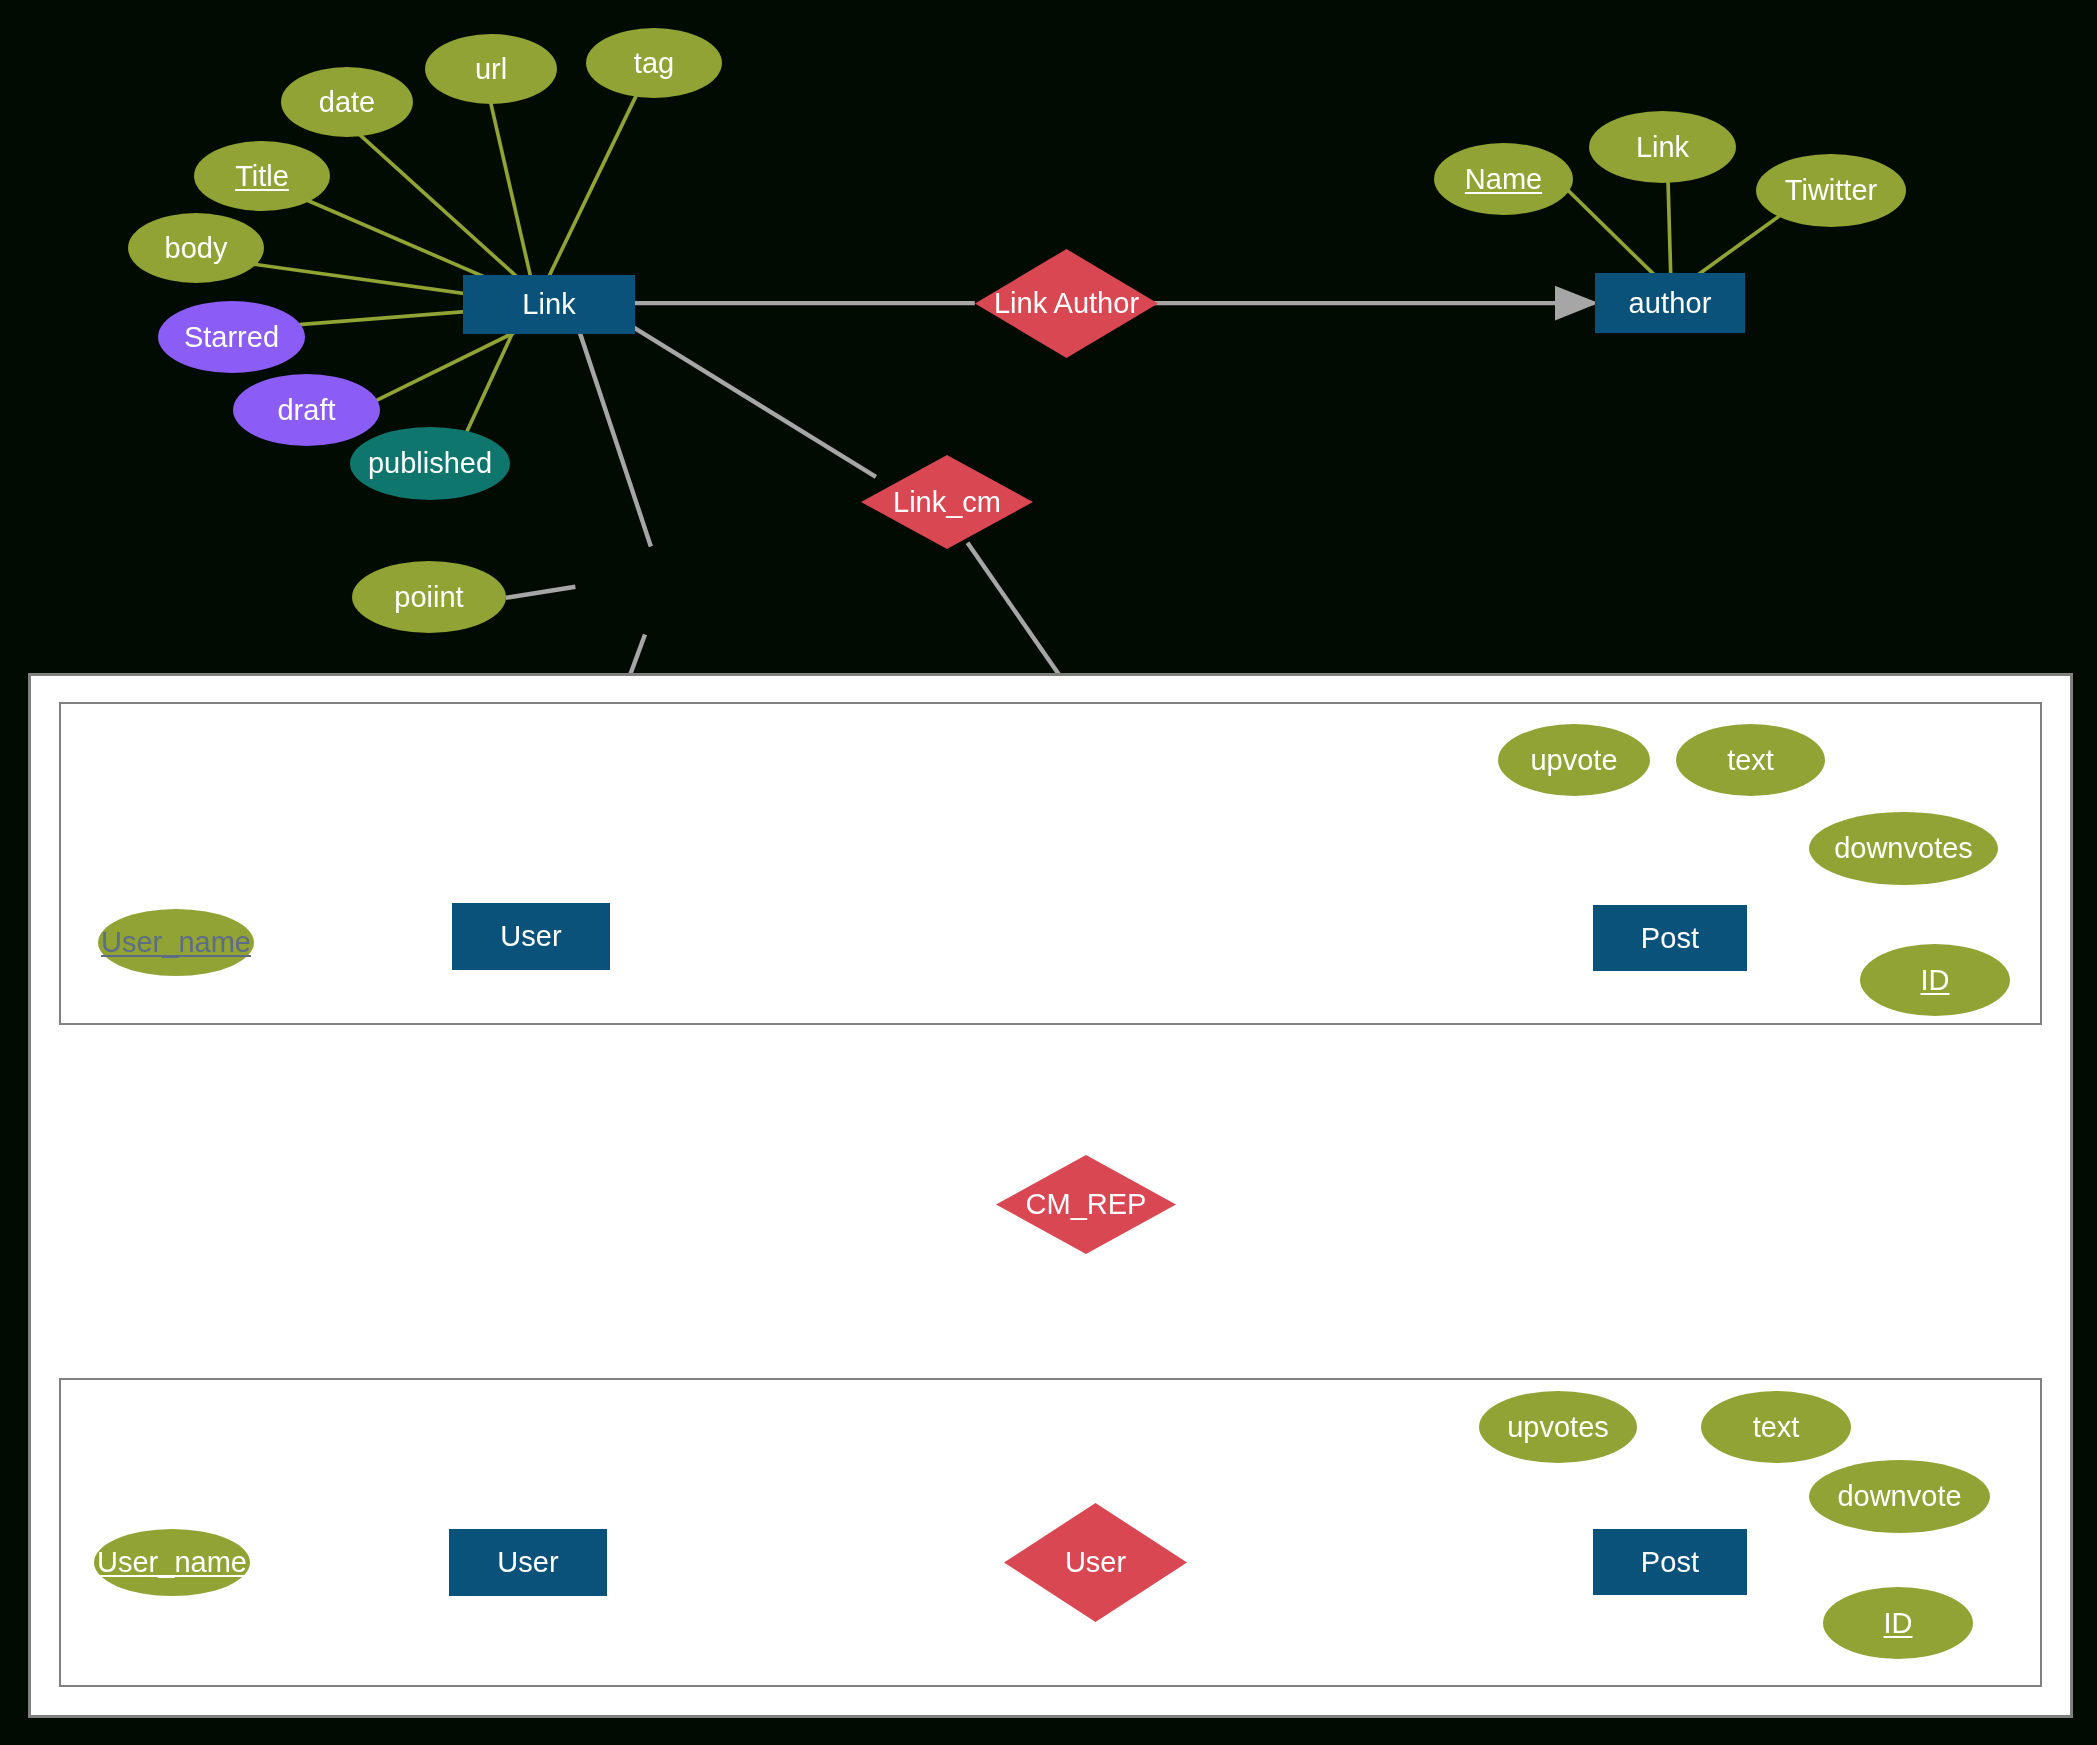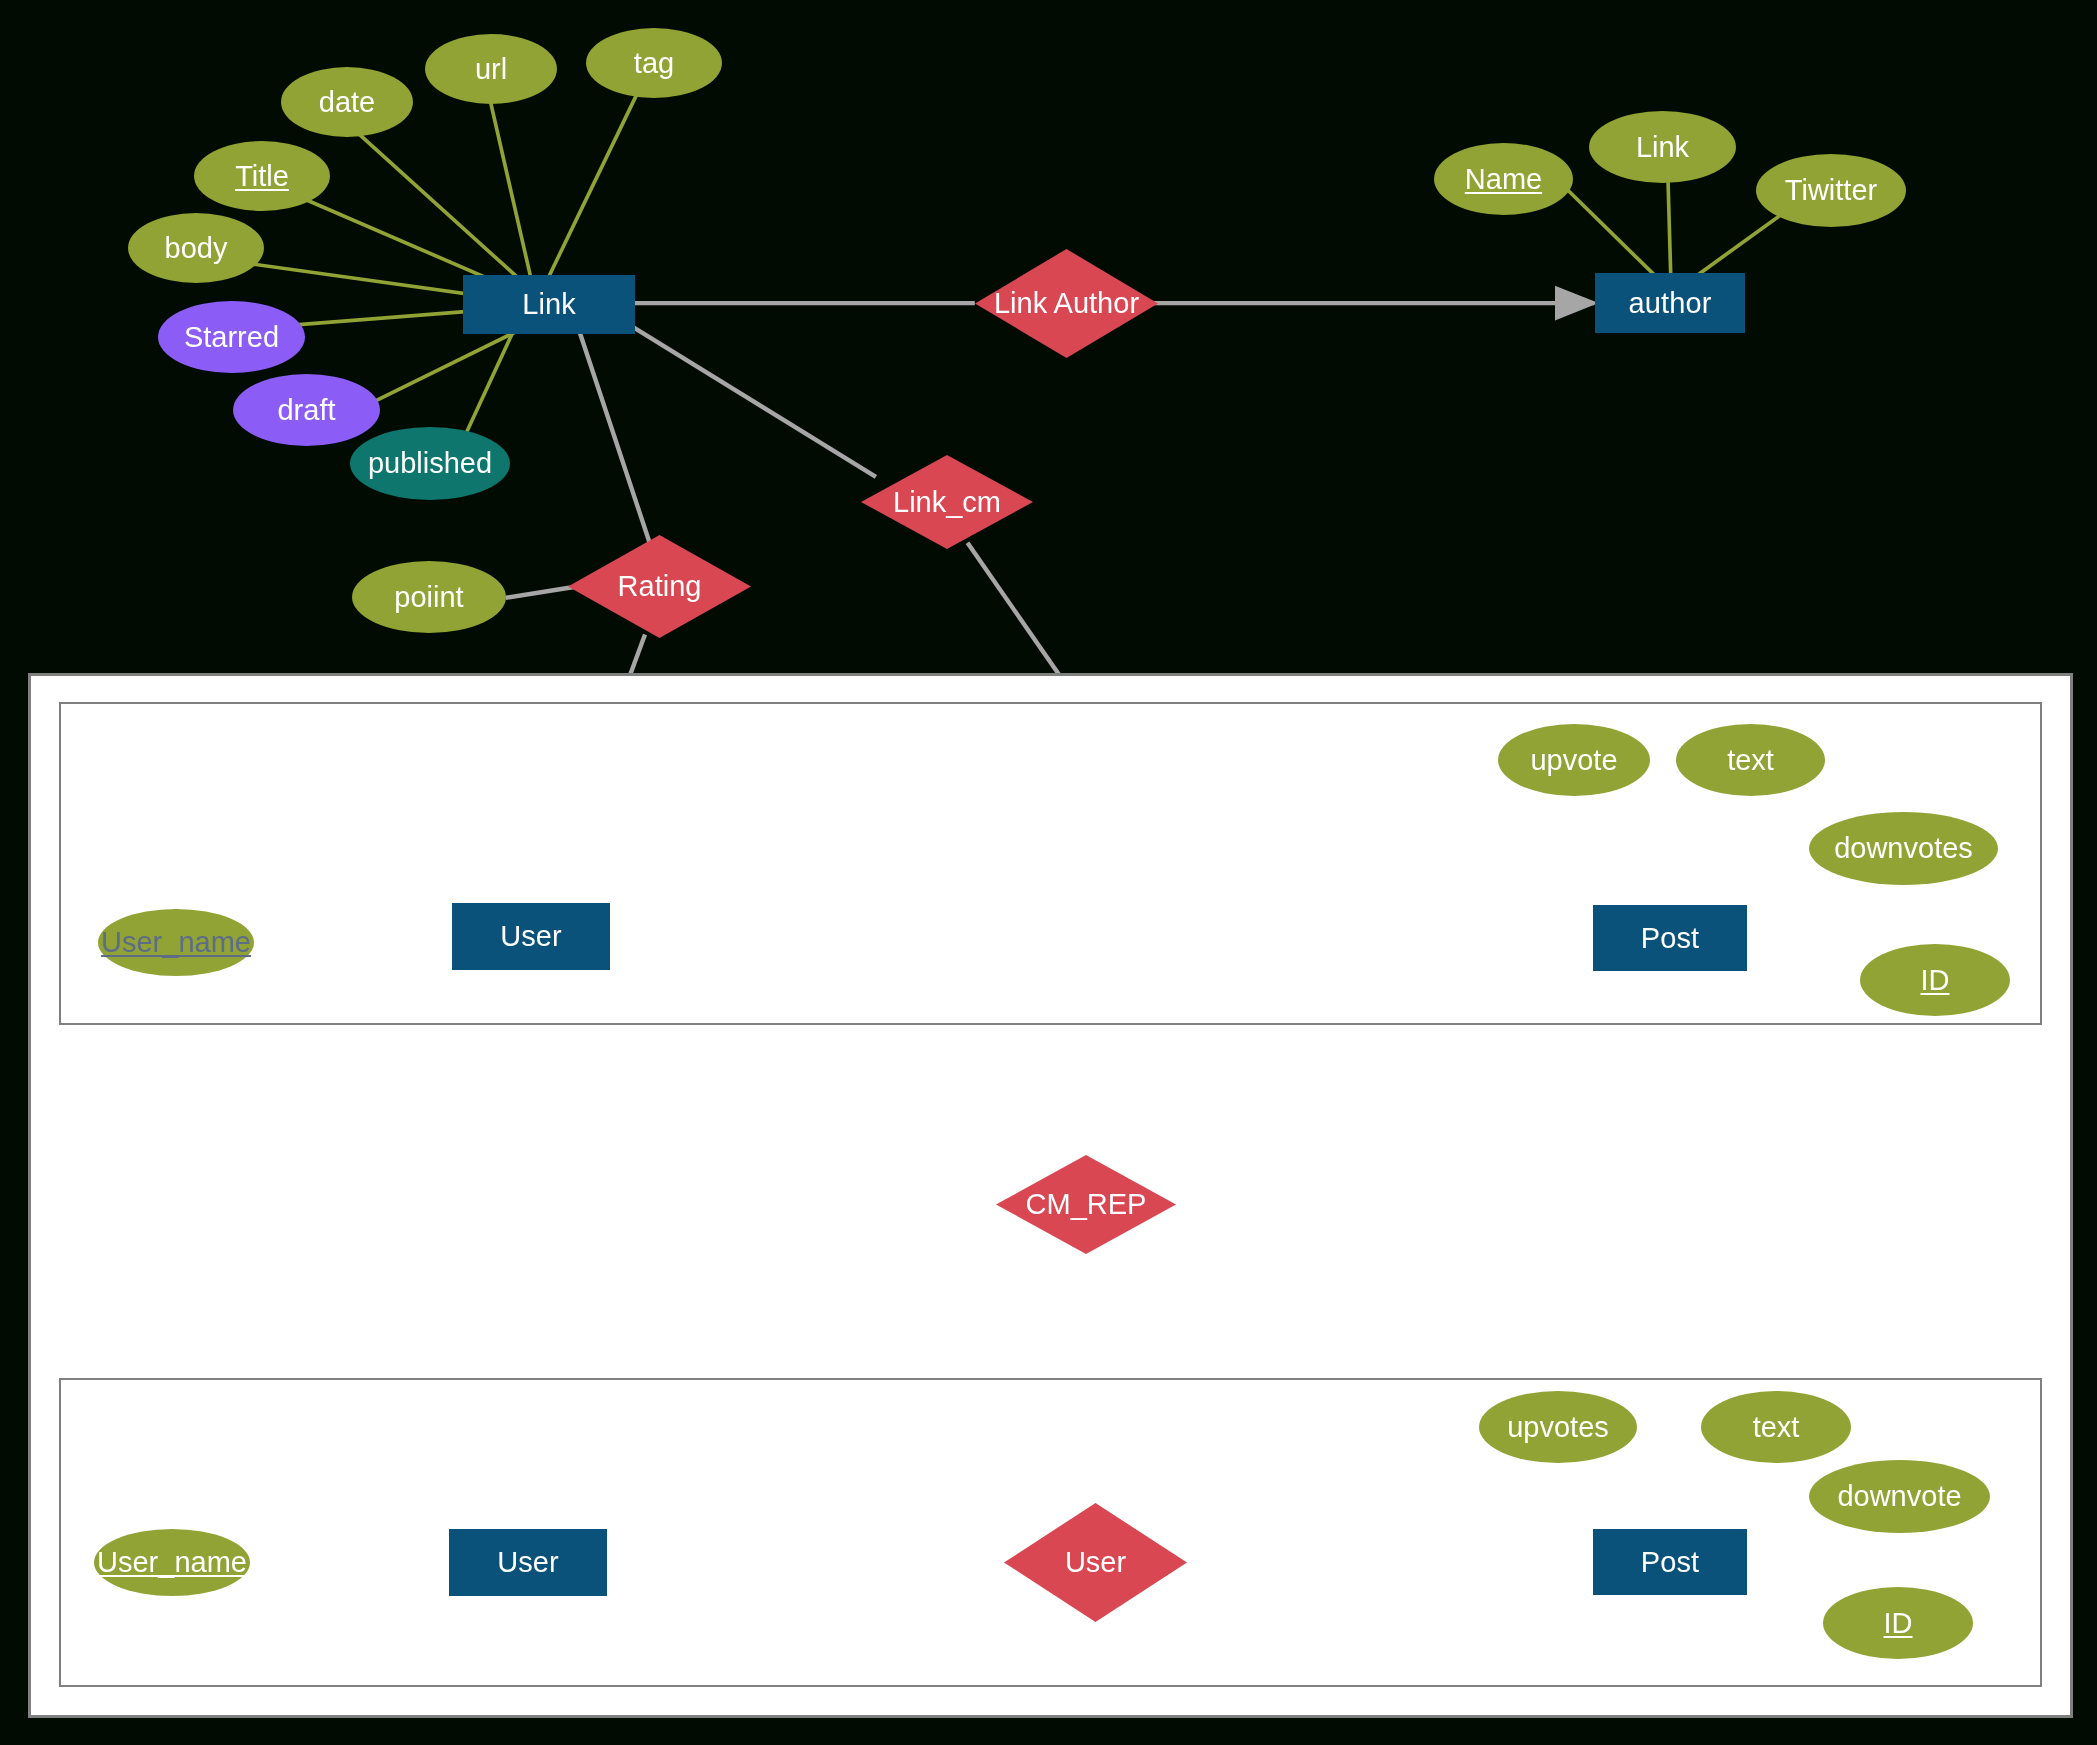--- a/index.html
+++ b/index.html
@@ -191,23 +191,20 @@
   </div>
 
   <div class="node entity" style="left:1595px;top:273px;width:150px;height:60px;">
     <span>author</span>
   </div>
 
   <div class="node rel" style="left:861px;top:455px;width:172px;height:94px;">
     <span>Link_cm</span>
   </div>
 
-  <div class="node rel" style="left:568px;top:535px;width:183px;height:103px;">
-    <span>Rating</span>
-  </div>
 
   <div class="node attr" style="left:352px;top:561px;width:154px;height:72px;">
     <span>poiint</span>
   </div>
 
   <div class="panel" style="left:28px;top:673px;width:2045px;height:1045px;"></div>
 
   <div class="subbox" style="left:59px;top:702px;width:1983px;height:323px;"></div>
 
   <div class="subbox" style="left:59px;top:1378px;width:1983px;height:309px;"></div>

